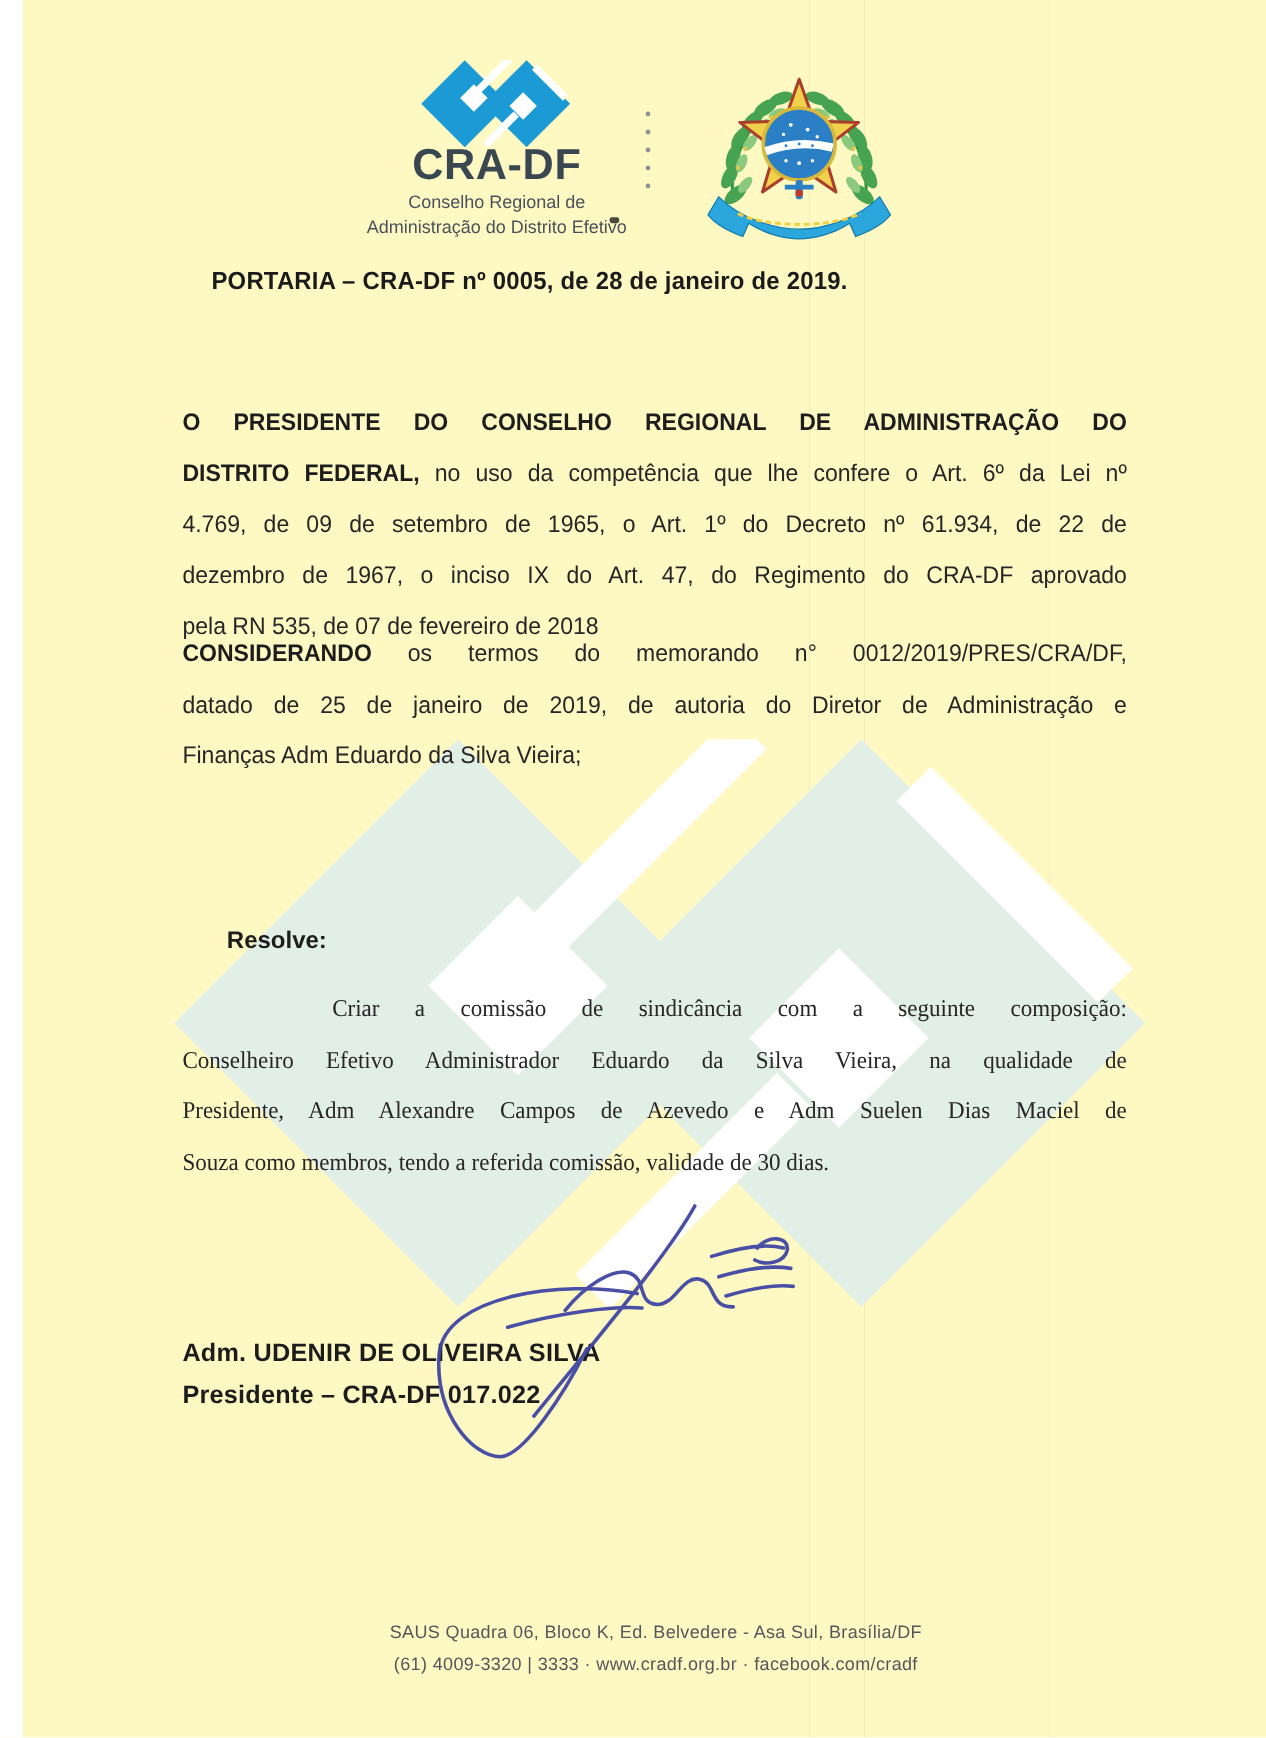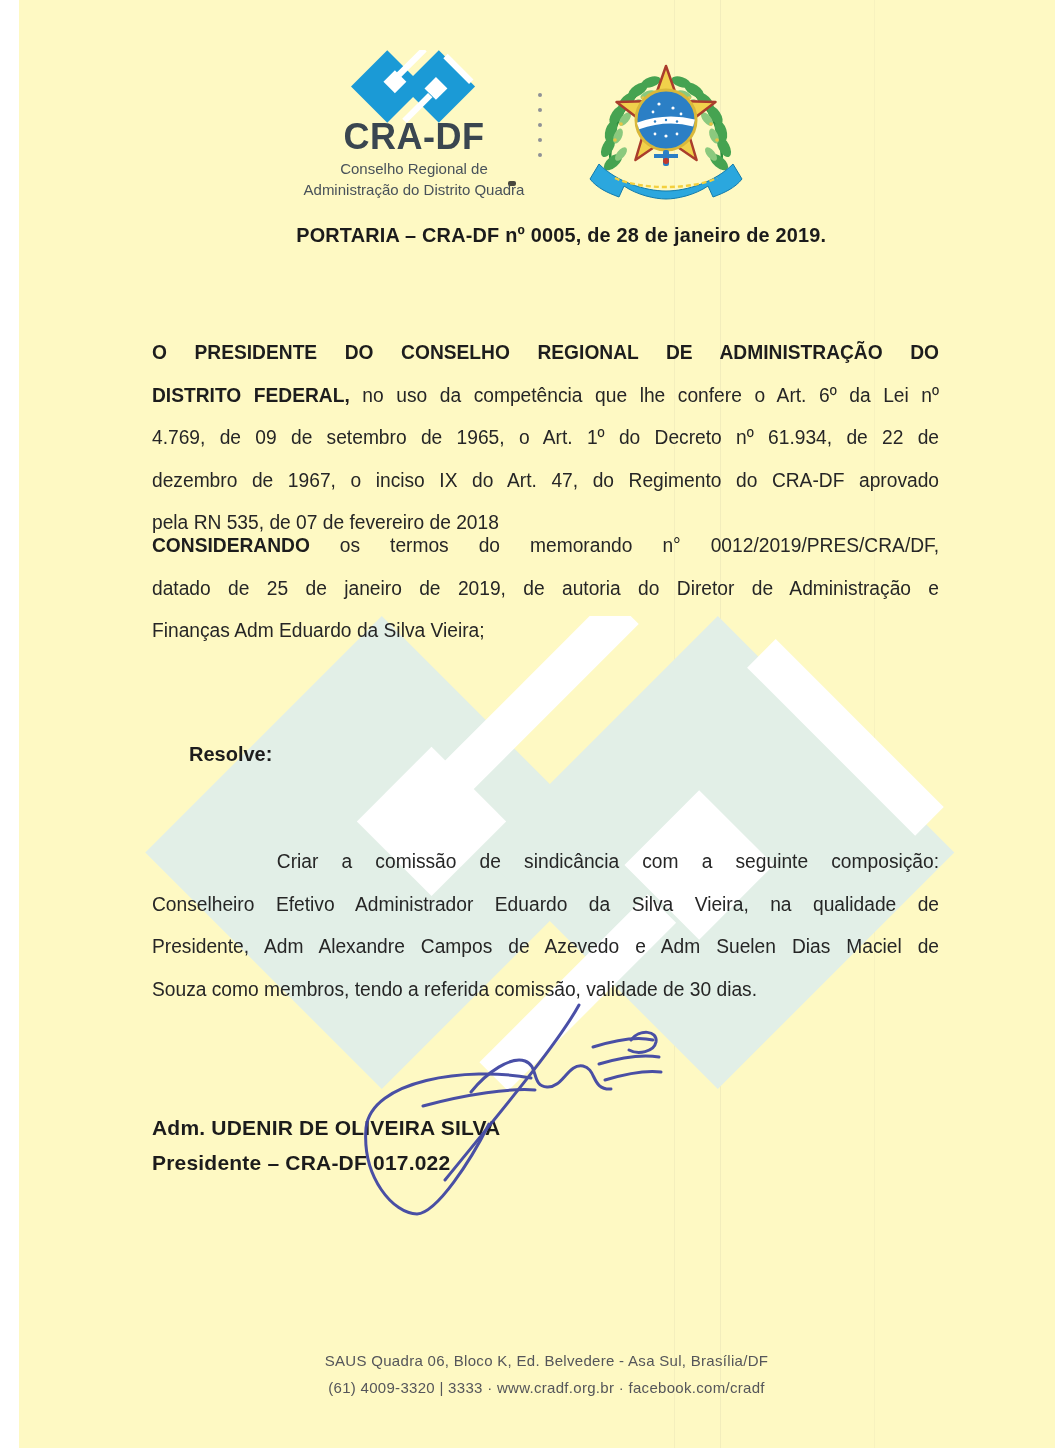--- a/index.html
+++ b/index.html
@@ -12,31 +12,31 @@
   .logo-icon{position:absolute;left:332px;top:50px;}
   .logo-text{position:absolute;left:245px;top:116px;width:300px;text-align:center;}
   .logo-acronym{font-size:36px;font-weight:bold;color:#3a4650;letter-spacing:.5px;line-height:42px;}
   .logo-sub{font-size:15px;color:#49525a;line-height:20px;margin-top:1px;text-align:center;}
   .divider-dots{position:absolute;left:519px;top:93px;display:flex;flex-direction:column;gap:11px;}
   .divider-dots i{width:4px;height:4px;border-radius:50%;background:#8f9296;display:block;}
   .arms{position:absolute;left:566px;top:44px;}
   
   .watermark{position:absolute;left:126px;top:616px;pointer-events:none;}
   
-  .title-wrap{position:absolute;left:133px;top:223px;width:787px;text-align:center;}
+  .title-wrap{position:absolute;left:133px;top:223px;width:787px;}
   .title{position:relative;left:16px;font-size:20.5px;font-weight:bold;color:#1b1b1b;letter-spacing:.2px;
          display:inline-block;transform:scaleX(.97);}
   .para{position:absolute;left:133px;width:787px;}
-  .p1{top:331px;} .p2{top:524px;} .p3{top:840px;}
+  .p1{top:331px;} .p2{top:524px;} .p3{top:820px;font-family:Liberation Serif, serif;}
   .bodyline{width:820px;transform:scaleX(.9598);transform-origin:0 50%;
             font-size:20px;line-height:42.6px;color:#262626;
             text-align:justify;text-align-last:justify;white-space:normal;}
   .bodyline.last{text-align-last:left;}
   .bodyline b{font-weight:bold;color:#1d1d1d;}
-  .resolve{position:absolute;left:170px;top:740px;font-size:20px;font-weight:bold;color:#1d1d1d;line-height:28px;}
+  .resolve{position:absolute;left:170px;top:770px;font-size:20px;font-weight:bold;color:#1d1d1d;line-height:28px;}
   
   .sig-text{position:absolute;left:133px;top:1110px;width:787px;
             font-size:21px;font-weight:bold;color:#1c1c1c;line-height:35px;letter-spacing:.2px;}
   .sig-ink{position:absolute;left:0;top:0;pointer-events:none;}
   
   .footer{position:absolute;left:0;top:1347px;width:1055px;text-align:center;
           font-size:15px;line-height:27px;color:#55565a;letter-spacing:.3px;}
 </style>
 </head>
 <body>
@@ -76,21 +76,21 @@
     <g stroke="#ffffff" stroke-width="6.5" fill="none">
       <path d="M 50 26 L 77 -1"></path>
       <path d="M 56 74 L 83 47"></path>
       <path d="M 99 6 L 126 33"></path>
     </g>
   </svg>
 
   <div class="logo-text">
     <div class="logo-acronym">CRA-DF</div>
     <div class="logo-sub">Conselho Regional de</div>
-    <div class="logo-sub">Administração do Distrito Quadra</div>
+    <div class="logo-sub">Administração do Distrito Efetivo</div>
   </div>
 
   <div class="divider-dots">
     <i></i>
       <i></i>
       <i></i>
       <i></i>
       <i></i>
   </div>
 

